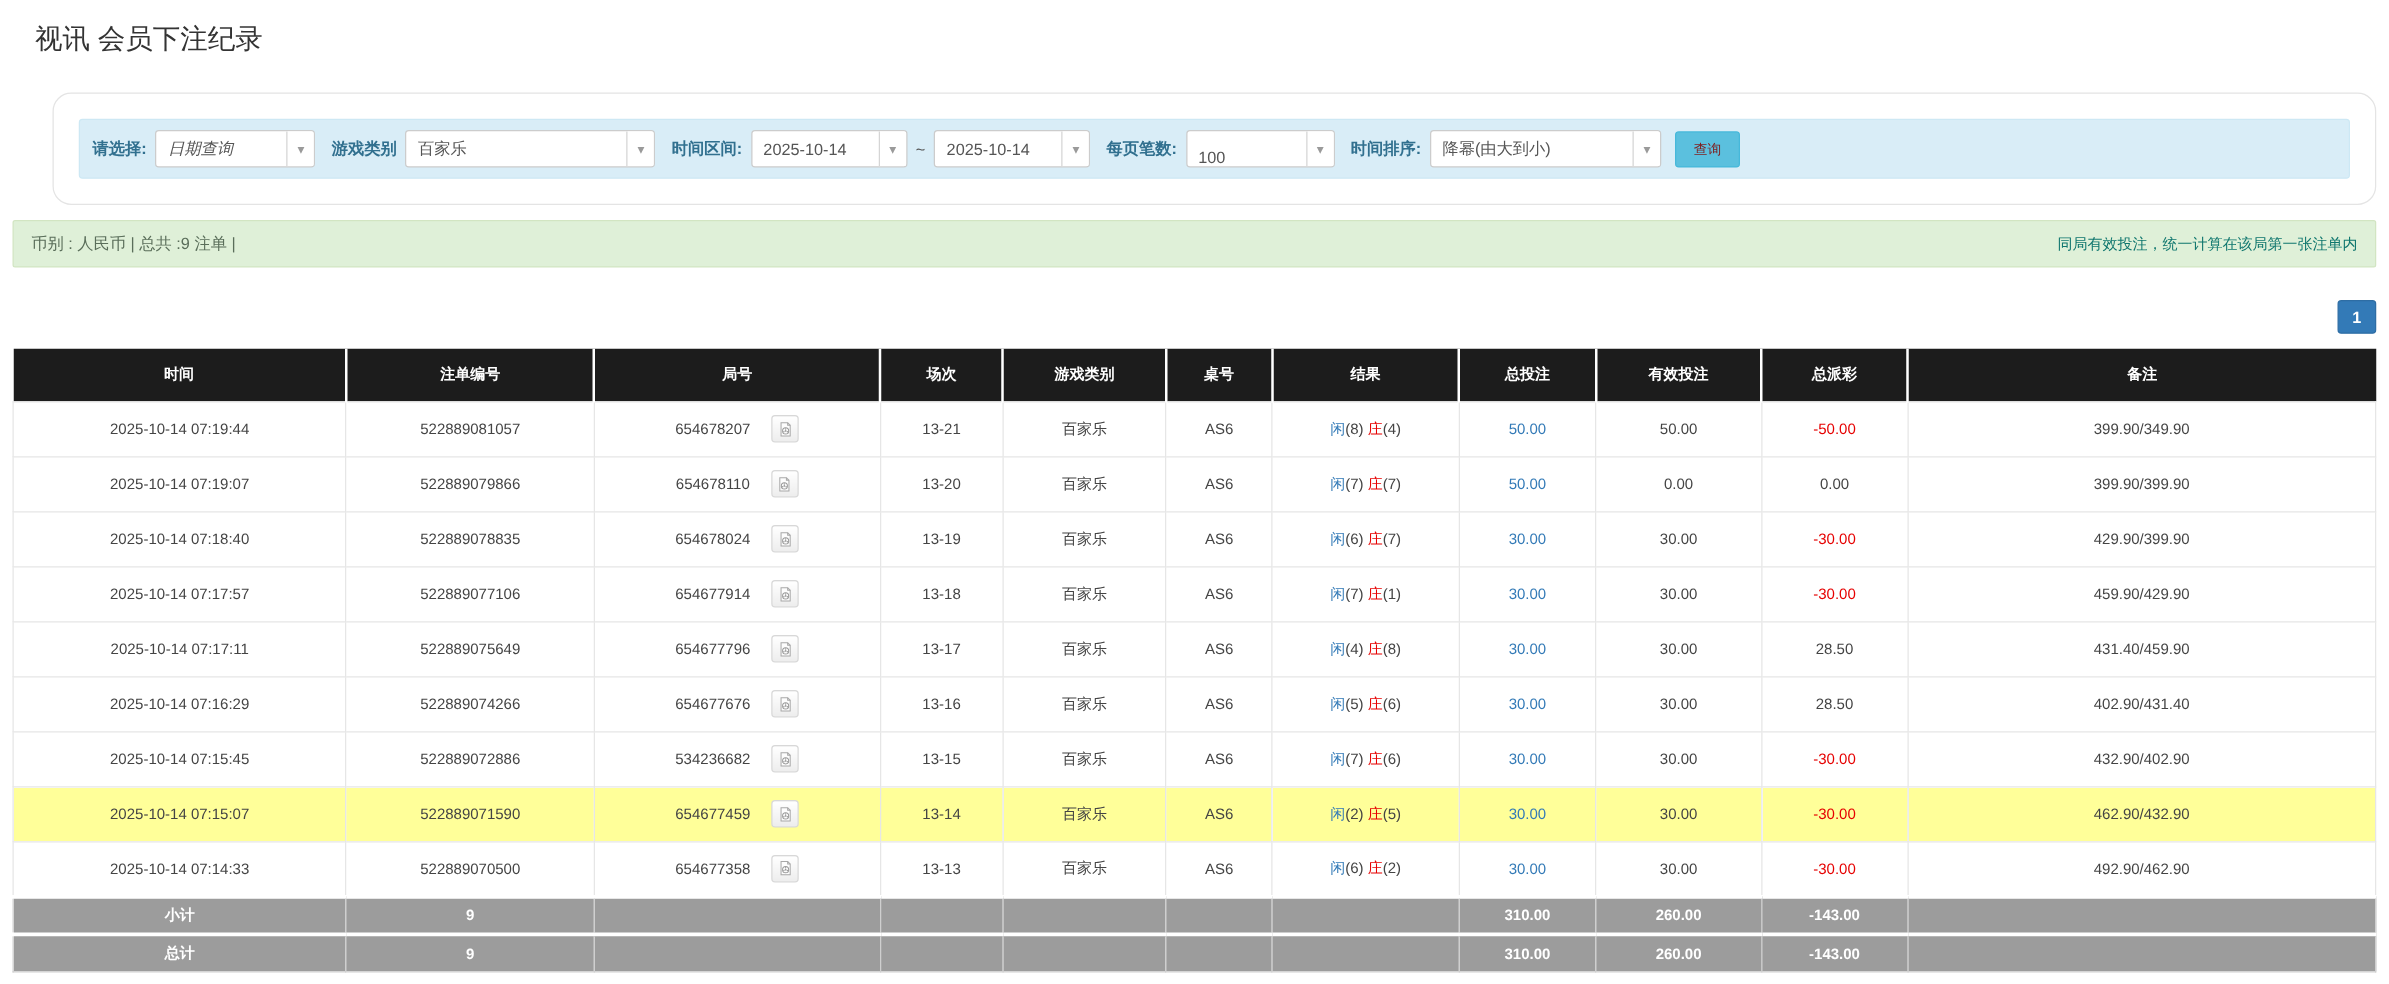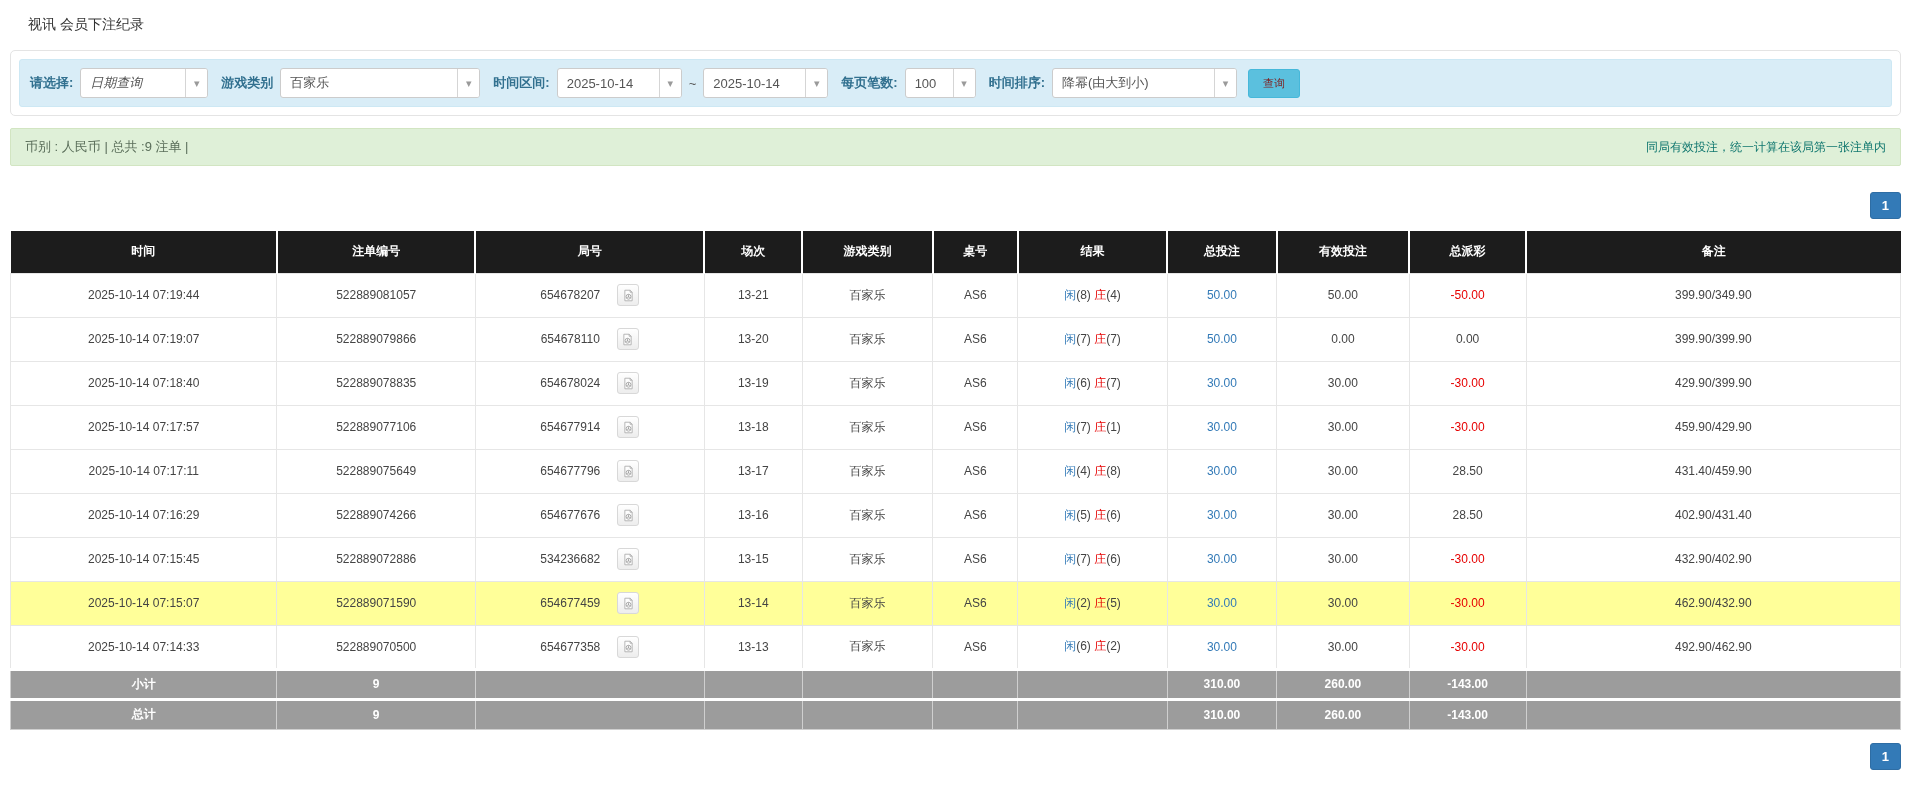--- a/index.html
+++ b/index.html
@@ -1,29 +1,29 @@
 <!DOCTYPE html>
 <html><head>
 <meta charset="utf-8">
 <style>
   * { box-sizing: border-box; }
   html,body { margin:0; padding:0; background:#fff; font-family:"Liberation Sans","DejaVu Sans",sans-serif; color:#333; }
   .page { width:1911px; padding:0 10px; }
 
-  .page-title { font-size:14px; color:#333; margin:16px 0 16px 18px; }
+  .page-title { font-size:22px; color:#333; margin:16px 0 28px 18px; }
 
   
-  .filter-panel { border:1px solid #e4e4e4; border-radius:5px; padding:8px; background:#fff; }
+  .filter-panel { border:1px solid #e4e4e4; border-radius:15px; padding:20px; background:#fff;margin-left:32px; }
   .filter-bar { background:#d9edf7; border:1px solid #cde8f4; border-radius:3px; padding:8px 10px; display:flex; align-items:center; gap:7px; }
   .flabel { font-size:13px; font-weight:bold; color:#31708f; white-space:nowrap; margin-left:6px; }
   .flabel:first-child { margin-left:0; }
   .combo { background:#fff; border:1px solid #ccc; border-radius:3px; height:30px; display:flex; align-items:center; overflow:hidden; }
   .combo-text { flex:1; padding:0 9px; font-size:13px; color:#555; white-space:nowrap; }
   .combo-arrow { width:22px; height:100%; border-left:1px solid #d5d5d5; display:flex; align-items:center; justify-content:center; color:#9a9a9a; font-size:11px; background:#fff; }
-  .w128 { width:128px;font-style:italic; } .w200 { width:200px; } .w125 { width:125px; } .w95 { width:71px; } .w185 { width:185px; }
+  .w128 { width:128px;font-style:italic; } .w200 { width:200px; } .w125 { width:125px; } .w95 { width:119px;align-items:flex-end; } .w185 { width:185px; }
   .tilde { color:#555; font-size:13px; }
   .search-btn { background:#5bc0de; border:1px solid #46b8da; color:#7f1d1d; font-size:11px; border-radius:3px; padding:6px 14px; cursor:pointer; margin-left:4px; font-family:inherit; }
 
   
   .info-bar { margin-top:12px; background:#dff0d8; border:1px solid #d2e5c2; border-radius:2px; padding:9px 14px; display:flex; justify-content:space-between; align-items:center; }
   .info-left { font-size:13px; color:#5a6e5a; }
   .info-note { font-size:12px; color:#0f766e;font-family:Liberation Serif, serif; }
 
   
   .pager { text-align:right; margin:26px 0 12px 0; }

